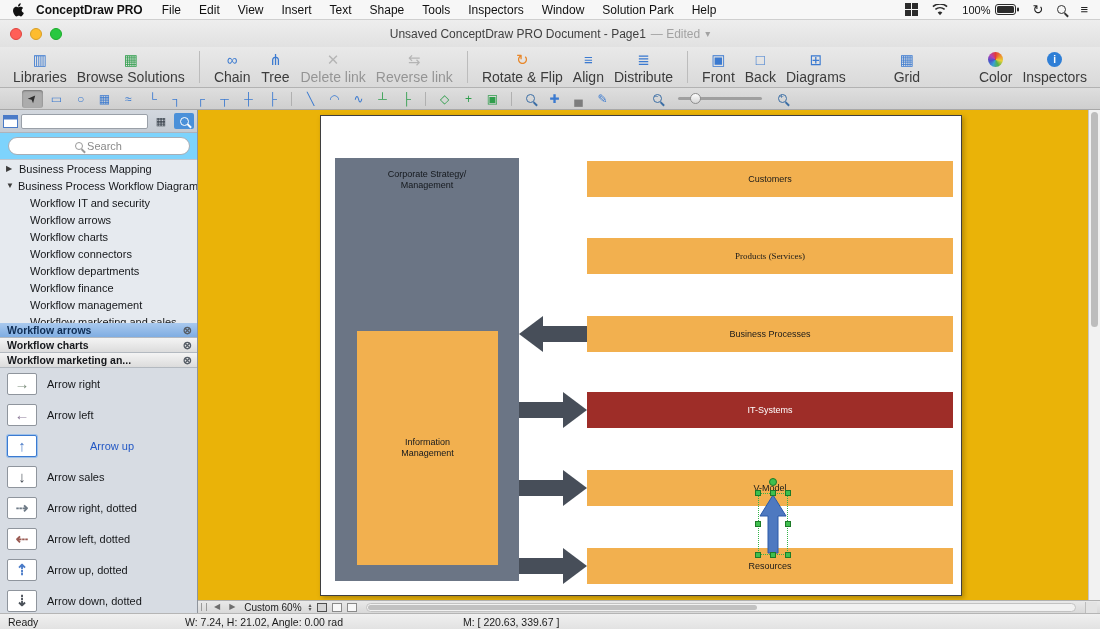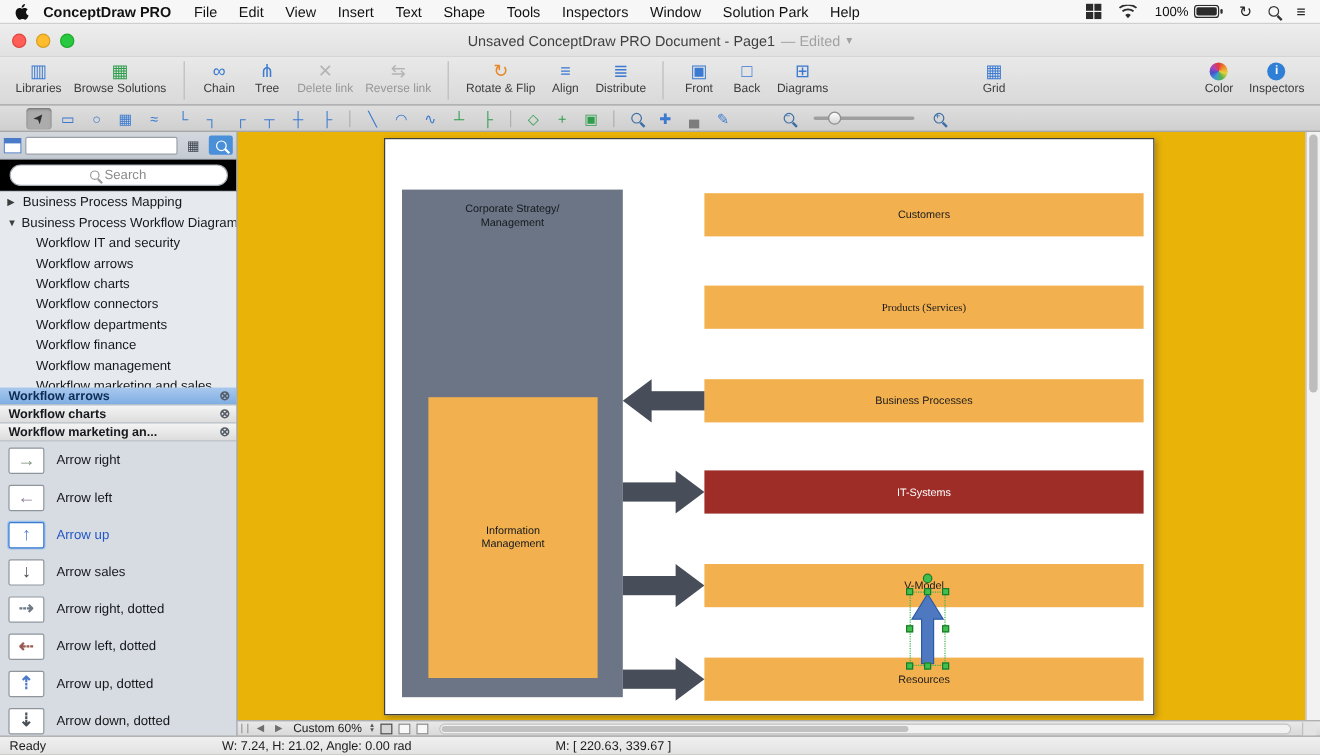--- a/index.html
+++ b/index.html
@@ -36,21 +36,21 @@
     font-size:12px;color:#3f3f3f;}
   .tb-edited{color:#a2a2a2;} .tb-caret{color:#a2a2a2;font-size:10px;}
 
   
   #toolbar{position:absolute;top:47px;left:0;right:0;height:41px;
     background:linear-gradient(#e9e9e9,#d9d9d9);border-bottom:1px solid #b2b2b2;
     display:flex;align-items:flex-start;padding:2px 8px 0;box-sizing:border-box;}
   .tbtn{display:flex;flex-direction:column;align-items:center;min-width:30px;
     padding:1px 5px;cursor:default;}
   .ticon{height:19px;font-size:15px;line-height:19px;}
-  .tlabel{font-size:10px;color:#3c3c3c;white-space:nowrap;}
+  .tlabel{font-size:14px;color:#3c3c3c;white-space:nowrap;}
   .tbtn.disabled{opacity:.45;}
   .tsep{width:1px;height:32px;background:#bcbcbc;margin:2px 9px 0;}
   .c-blue{color:#3b7ad0;} .c-green{color:#2f9e4c;} .c-orange{color:#e8872a;}
   .c-gray{color:#7d7d7d;}
   .color-wheel{width:15px;height:15px;border-radius:50%;margin:2px 0;
     background:conic-gradient(#e23b3b,#ee8b2c,#e8d03a,#53b14c,#3b9fd6,#4a50c8,#b441b8,#e23b3b);}
   .insp-icon{width:15px;height:15px;border-radius:50%;background:#2f7fd6;color:#fff;
     font-size:10px;font-weight:bold;text-align:center;line-height:15px;margin:2px 0;}
   .flexsp{flex:1;}
 
@@ -70,21 +70,21 @@
   
   #sidebar{position:absolute;left:0;top:110px;width:198px;height:503px;background:#d7dce3;
     border-right:1px solid #8f959d;box-sizing:border-box;overflow:hidden;}
   .sb-row1{height:22px;background:linear-gradient(#d3d8df,#c5cbd3);display:flex;
     align-items:center;padding:0 3px;gap:3px;border-bottom:1px solid #adb3bb;}
   .sb-input{flex:1;height:13px;background:#fff;border:1px solid #9aa0a8;border-radius:2px;}
   .sb-btn{width:20px;height:16px;display:flex;align-items:center;justify-content:center;
     font-size:11px;color:#39414b;border-radius:2px;}
   .sb-btn.active{background:#4a90d9;}
   .sb-search-row{height:26px;display:flex;align-items:center;justify-content:center;
-    background:#000000;border-bottom:1px solid #bfc5cd;}
+    background:#7dd3fc;border-bottom:1px solid #bfc5cd;}
   .search-field{width:180px;height:16px;background:#fff;border:1px solid #a7adb5;
     border-radius:9px;display:flex;align-items:center;justify-content:center;gap:4px;
     color:#8a8a8a;font-size:11px;}
   .search-field .lens{width:8px;height:8px;border-color:#9a9a9a;}
   .search-field .lens::after{background:#9a9a9a;}
   .sb-tree{height:163px;overflow:hidden;background:#e6eaef;}
   .tree-row{height:17px;display:flex;align-items:center;gap:4px;padding-left:6px;
     font-size:11px;color:#15171a;white-space:nowrap;}
   .tree-row .disc{width:9px;font-size:8px;color:#3c3c3c;}
   .tree-row.child{padding-left:30px;text-align:center;}
@@ -94,21 +94,21 @@
   .panel-row.selected{background:linear-gradient(#a9c9ee,#7fade2);color:#0e2d55;}
   .panel-row .plabel{flex:1;overflow:hidden;white-space:nowrap;}
   .panel-close{font-size:11px;color:#565d66;line-height:11px;}
   .sb-shapes{background:#d7dce3;}
   .shape-row{height:31px;display:flex;align-items:center;padding-left:7px;gap:10px;}
   .shape-icon{width:30px;height:22px;background:#fff;border:1px solid #8f959d;border-radius:2px;
     display:flex;align-items:center;justify-content:center;box-sizing:border-box;}
   .shape-glyph{font-size:15px;font-weight:bold;line-height:15px;}
   .shape-label{font-size:11px;color:#15171a;}
   .shape-row.selected .shape-icon{border-color:#3b7ad0;box-shadow:0 0 0 1px #9cc0ea;}
-  .shape-row.selected .shape-label{color:#2257c4;}
+  .shape-row.selected .shape-label{color:#2257c4;margin-left:43px;}
 
   
   #canvas{position:absolute;left:198px;top:110px;width:890px;height:490px;background:#eab308;overflow:hidden;}
   #page{position:absolute;left:122px;top:5px;width:642px;height:481px;background:#fff;
     border:1px solid #3f3f3f;box-shadow:2px 2px 5px rgba(0,0,0,.25);box-sizing:border-box;}
   .col-block{position:absolute;left:14px;top:42px;width:184px;height:423px;}
   .col-label{margin:11px auto 0;width:80px;text-align:center;font-size:9px;color:#14181d;line-height:11px;}
   .inner-block{position:absolute;left:36px;top:215px;width:141px;height:234px;
     display:flex;align-items:center;justify-content:center;}
   .inner-label{width:78px;text-align:center;font-size:9px;color:#14181d;line-height:11px;}

